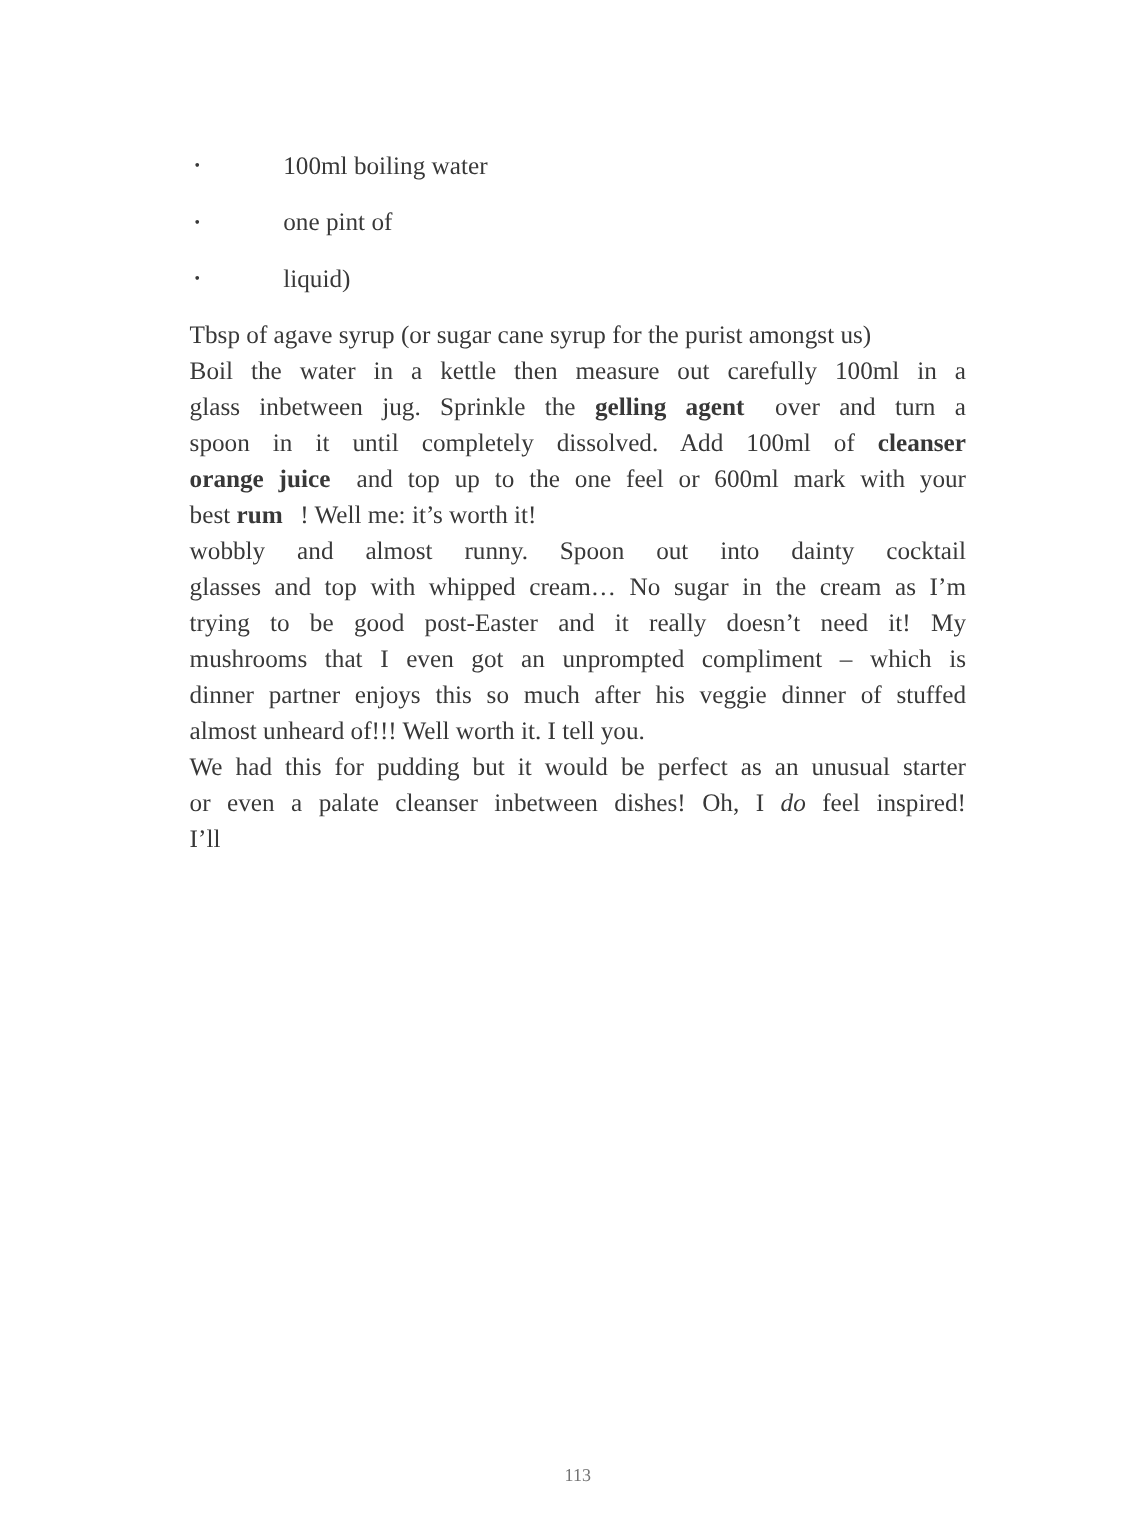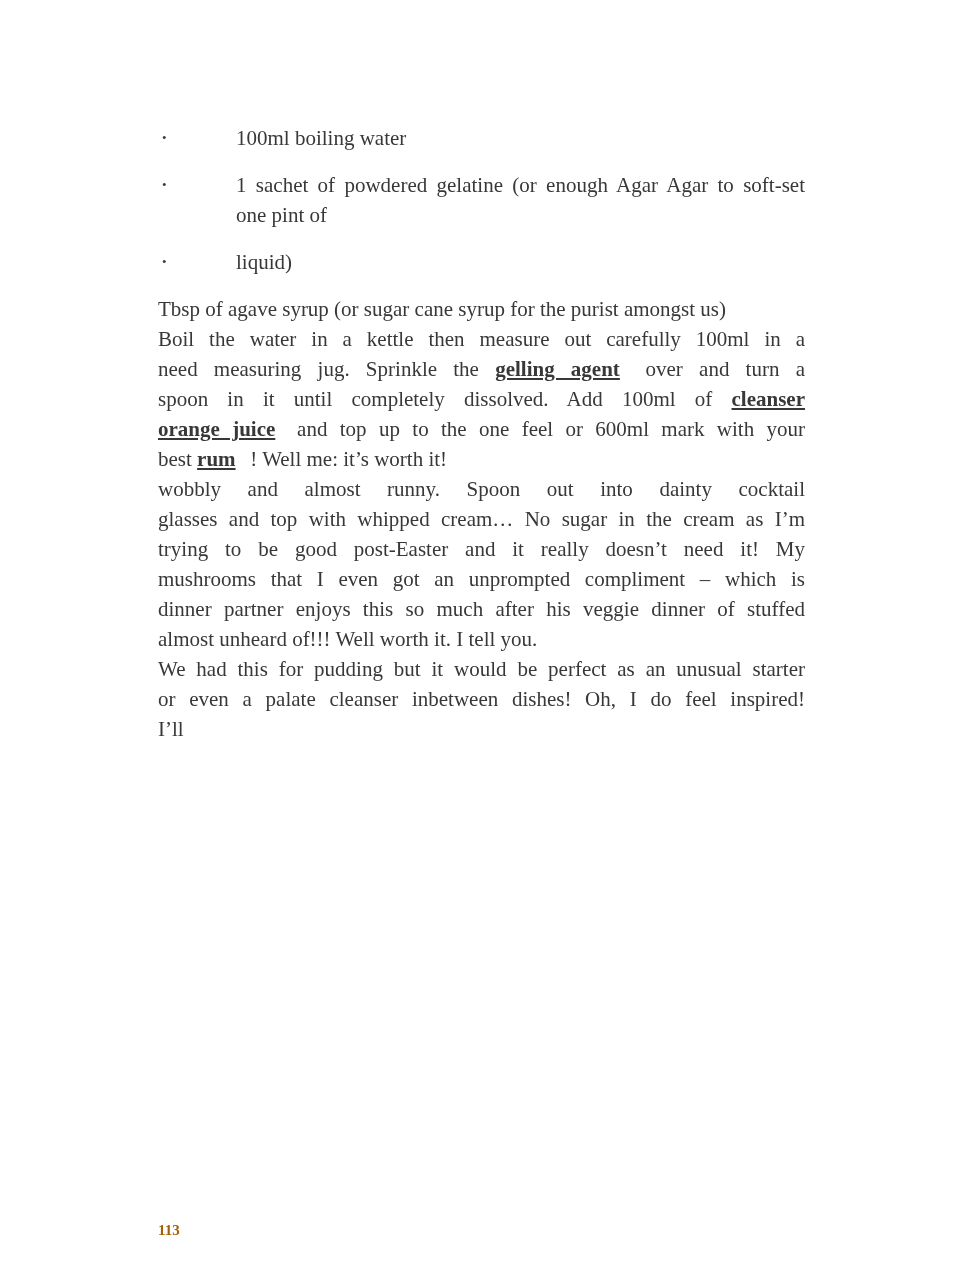--- a/index.html
+++ b/index.html
@@ -45,66 +45,64 @@
     min-width: 0;
     margin-left: 47px;
   }
   .line {
     min-height: 30px;
   }
   .just {
     text-align: justify;
     text-align-last: justify;
   }
-  .b { font-weight: bold; text-decoration: underline; }
-  .i { }
+  .b { font-weight: bold; }
+  .i { font-style: italic; }
   .gap { margin-right: 0.45em; }
   .page-number {
     position: absolute;
     left: 158px;
     width: 647px;
     top: 1222px;
-    text-align: left;
+    text-align: center;
     font-size: 15px;
-    color: #a16207;
-    font-weight: bold;
+    color: #737373;
   }
 </style>
 </head>
 <body>
 
 <div class="page">
   <div class="content">
 
     <ul class="bullets">
       <li>
         <span class="marker">•</span>
         <div class="li-text">
           <div class="line">100ml boiling water</div>
         </div>
       </li>
       <li>
         <span class="marker">•</span>
         <div class="li-text">
-          <div class="line just">1 sachet of powdered gelatine (or enough Agar Agar to soft-set</div>
           <div class="line">one pint of</div>
         </div>
       </li>
       <li>
         <span class="marker">•</span>
         <div class="li-text">
           <div class="line">liquid)</div>
         </div>
       </li>
     </ul>
 
     <div class="body-text">
       <div class="line">Tbsp of agave syrup (or sugar cane syrup for the purist amongst us)</div>
       <div class="line just">Boil the water in a kettle then measure out carefully 100ml in a</div>
-      <div class="line just"><span>need measuring jug. Sprinkle the </span><span class="b gap">gelling agent</span><span> over and turn a</span></div>
+      <div class="line just"><span>glass inbetween jug. Sprinkle the </span><span class="b gap">gelling agent</span><span> over and turn a</span></div>
       <div class="line just"><span>spoon in it until completely dissolved. Add 100ml of </span><span class="b">cleanser</span></div>
       <div class="line just"><span class="b gap">orange juice</span><span> and top up to the one feel or 600ml mark with your</span></div>
       <div class="line"><span>best </span><span class="b gap">rum</span><span> ! Well me: it’s worth it!</span></div>
       <div class="line just">wobbly and almost runny. Spoon out into dainty cocktail</div>
       <div class="line just">glasses and top with whipped cream… No sugar in the cream as I’m</div>
       <div class="line just">trying to be good post-Easter and it really doesn’t need it! My</div>
       <div class="line just">mushrooms that I even got an unprompted compliment – which is</div>
       <div class="line just">dinner partner enjoys this so much after his veggie dinner of stuffed</div>
       <div class="line">almost unheard of!!! Well worth it. I tell you.</div>
       <div class="line just">We had this for pudding but it would be perfect as an unusual starter</div>

